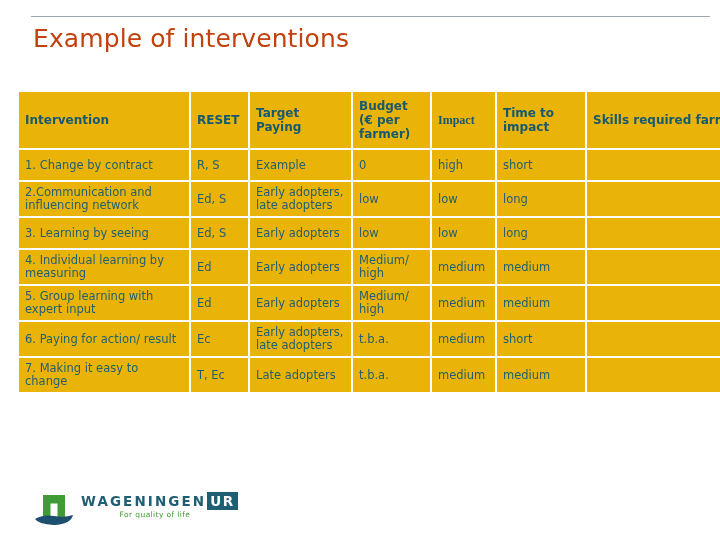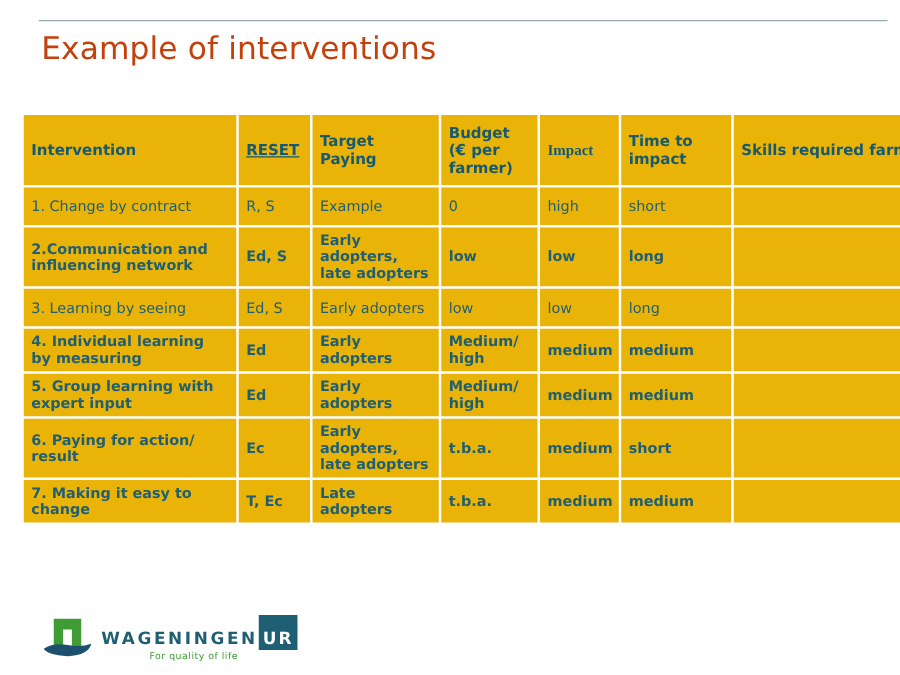--- a/index.html
+++ b/index.html
@@ -92,33 +92,32 @@
   
   th.h-interv { text-align: left; }
   th.h-reset  { text-align: left; }
   th.h-target { text-align: left; }
   th.h-budget { text-align: center; }
   th.h-impact { text-align: center; font-family: Liberation Serif, serif; }
   th.h-time   { text-align: center; }
   th.h-skills { text-align: center; white-space: nowrap; }
 
   .reset-underline {
-    text-decoration: underline;
   }
 
   
   td.b-interv { text-align: left; }
   td.b-reset  { text-align: left; }
   td.b-target { text-align: left; }
   td.b-budget { text-align: right; }
   td.b-impact { text-align: center; }
   td.b-time   { text-align: center; }
   td.b-skills { text-align: left; }
 
-  tr.r-tall td { height: 32px; font-weight: bold; }
+  tr.r-tall td { height: 32px; }
   tr.r-short td { height: 30px; }
 
   
   .logo {
     position: absolute;
     left: 33px;
     top: 487px;
     width: 220px;
     height: 44px;
   }
@@ -140,21 +139,21 @@
     font-weight: bold;
     letter-spacing: 2.1px;
     color: #1f5f74;
     line-height: 15px;
     white-space: nowrap;
   }
   .ur-badge {
     display: inline-block;
     background: #1f5f74;
     color: #ffffff;
-    padding: 12px 3px 1px 3px;
+    padding: 2px 3px 1px 3px;
     letter-spacing: 1.6px;
     margin-left: 1px;
   }
   .logo-tagline {
     font-size: 7.5px;
     color: #3f9c35;
     letter-spacing: 0.4px;
     text-align: center;
     margin-top: 0;
     padding-right: 24px;

